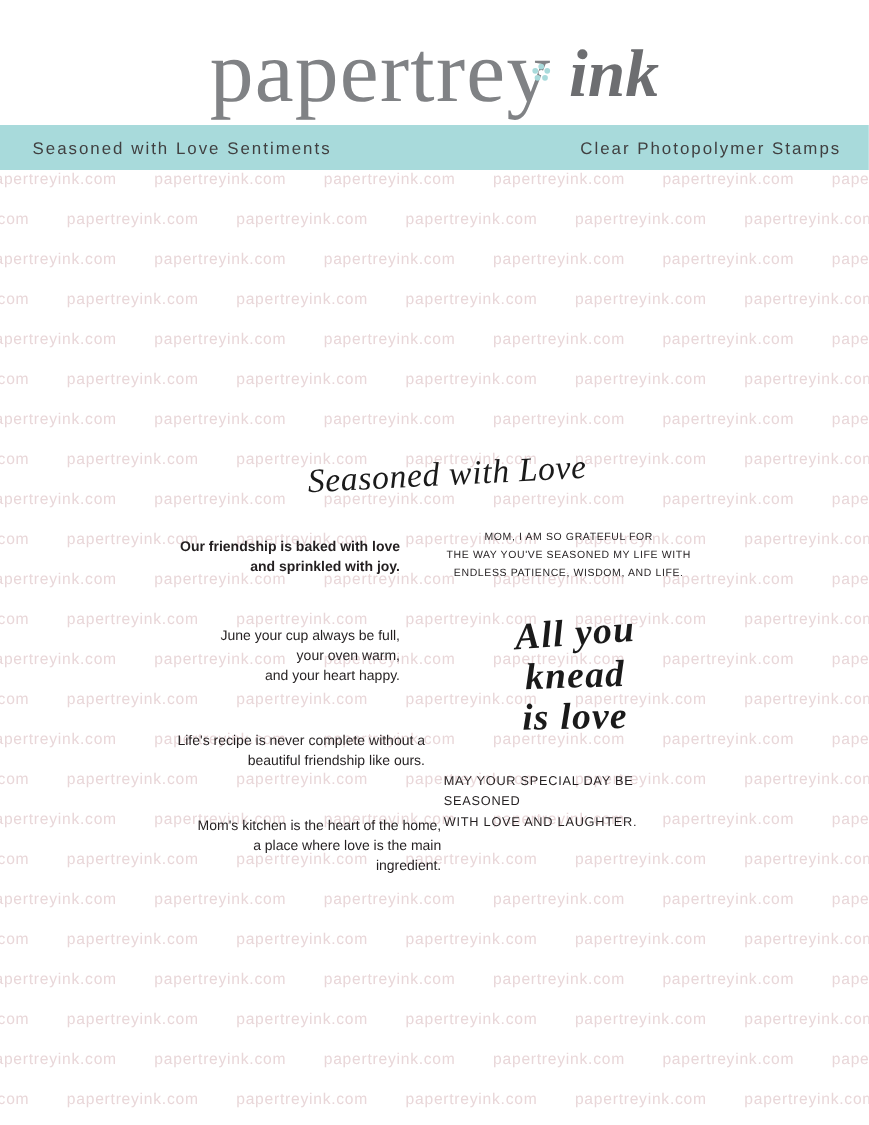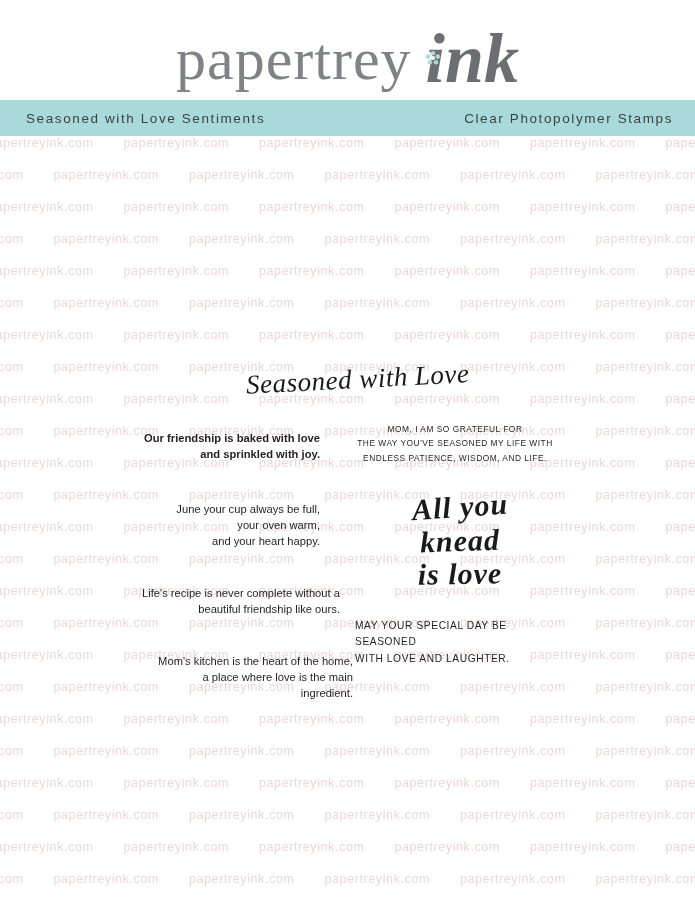--- a/index.html
+++ b/index.html
@@ -22,31 +22,31 @@
     top: 28px;
     left: 0;
     width: 695px;
     height: 62px;
     display: flex;
     align-items: center;
     justify-content: center;
   }
   .logo-text {
     font-family: "Liberation Serif", serif;
-    font-size: 60px;
+    font-size: 70px;
     letter-spacing: 1px;
     color: #808285;
     font-weight: 400;
     line-height: 1;
   }
   .logo-ink {
     font-family: "Liberation Serif", serif;
     font-style: italic;
     font-weight: 700;
-    font-size: 70px;
+    font-size: 54px;
     color: #6d6e71;
     margin-left: 14px;
     position: relative;
   }
   .logo-flower {
     position: absolute;
     top: 22px;
     left: 50%;
     margin-left: 77px;
     width: 16px;

